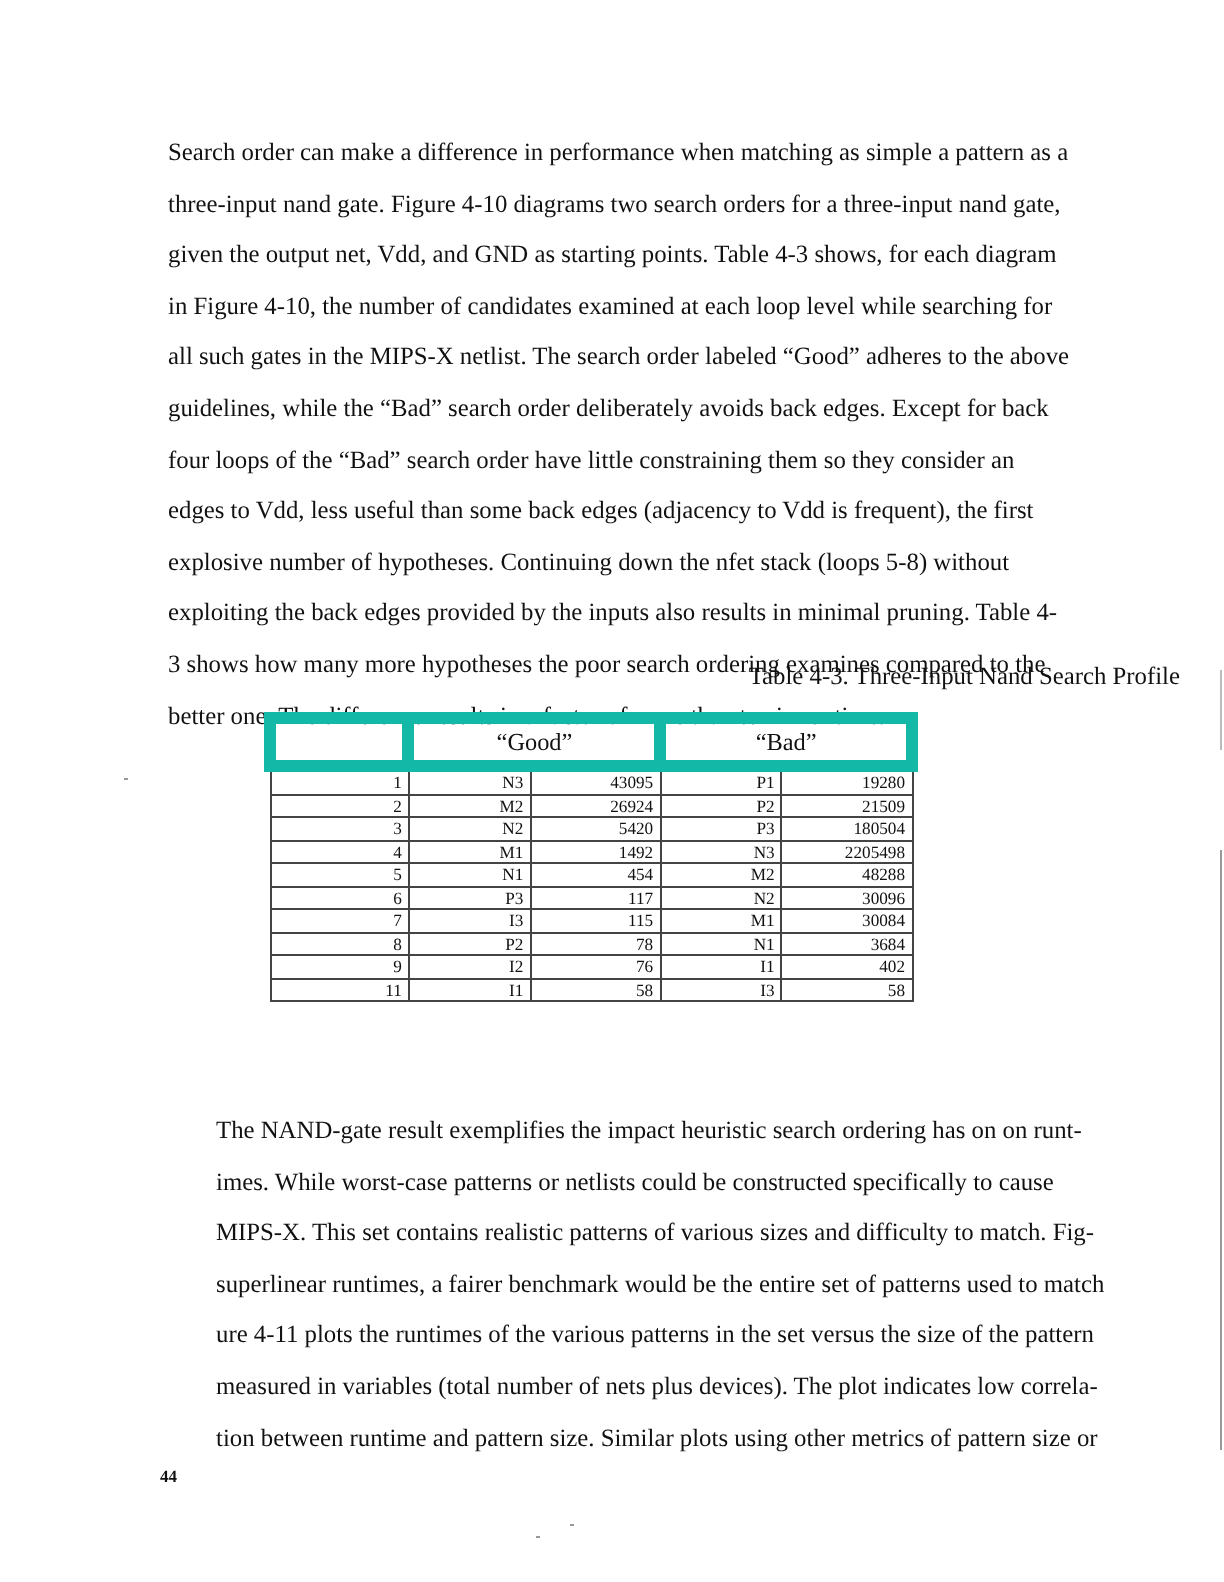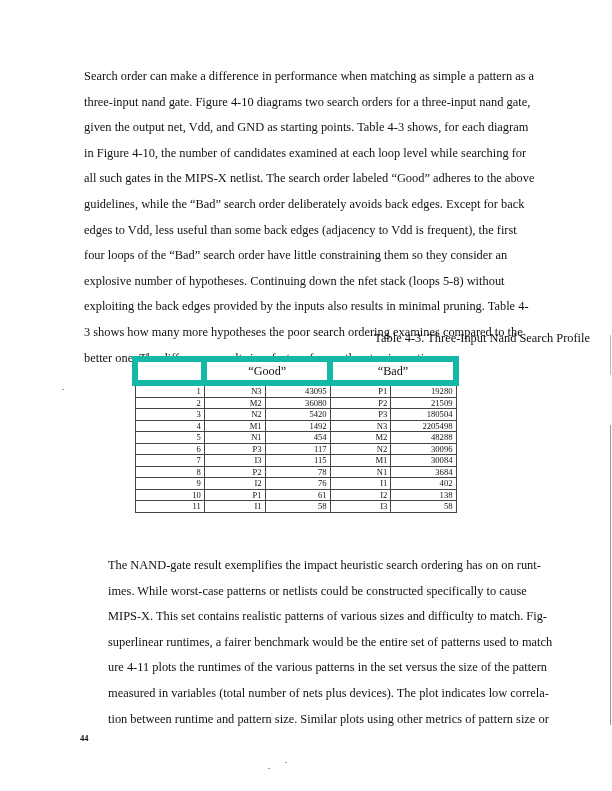--- a/index.html
+++ b/index.html
@@ -47,22 +47,22 @@
 </head>
 <body>
 
 <div id="p1" class="para">
   <span class="ln">Search order can make a difference in performance when matching as simple a pattern as a</span>
   <span class="ln">three-input nand gate. Figure 4-10 diagrams two search orders for a three-input nand gate,</span>
   <span class="ln">given the output net, Vdd, and GND as starting points. Table 4-3 shows, for each diagram</span>
   <span class="ln">in Figure 4-10, the number of candidates examined at each loop level while searching for</span>
   <span class="ln">all such gates in the MIPS-X netlist. The search order labeled “Good” adheres to the above</span>
   <span class="ln">guidelines, while the “Bad” search order deliberately avoids back edges. Except for back</span>
+  <span class="ln">four loops of the “Bad” search order have little constraining them so they consider an</span>
   <span class="ln">edges to Vdd, less useful than some back edges (adjacency to Vdd is frequent), the first</span>
-  <span class="ln">four loops of the “Bad” search order have little constraining them so they consider an</span>
   <span class="ln">explosive number of hypotheses. Continuing down the nfet stack (loops 5-8) without</span>
   <span class="ln">exploiting the back edges provided by the inputs also results in minimal pruning. Table 4-</span>
   <span class="ln">3 shows how many more hypotheses the poor search ordering examines compared to the</span>
   <span class="ln">better one. The difference results in a factor of more than ten in runtime.</span>
 </div>
 
 <div class="caption">Table 4-3. Three-Input Nand Search Profile</div>
 
 <table class="profile">
   <colgroup>
@@ -83,21 +83,21 @@
       <tr>
         <td>1</td>
         <td>N3</td>
         <td>43095</td>
         <td>P1</td>
         <td>19280</td>
       </tr>
       <tr>
         <td>2</td>
         <td>M2</td>
-        <td>36080</td>
+        <td>26924</td>
         <td>P2</td>
         <td>21509</td>
       </tr>
       <tr>
         <td>3</td>
         <td>N2</td>
         <td>5420</td>
         <td>P3</td>
         <td>180504</td>
       </tr>
@@ -137,27 +137,20 @@
         <td>3684</td>
       </tr>
       <tr>
         <td>9</td>
         <td>I2</td>
         <td>76</td>
         <td>I1</td>
         <td>402</td>
       </tr>
       <tr>
-        <td>10</td>
-        <td>P1</td>
-        <td>61</td>
-        <td>I2</td>
-        <td>138</td>
-      </tr>
-      <tr>
         <td>11</td>
         <td>I1</td>
         <td>58</td>
         <td>I3</td>
         <td>58</td>
       </tr>
     </tbody>
 </table>
 
 <div id="p2" class="para">

